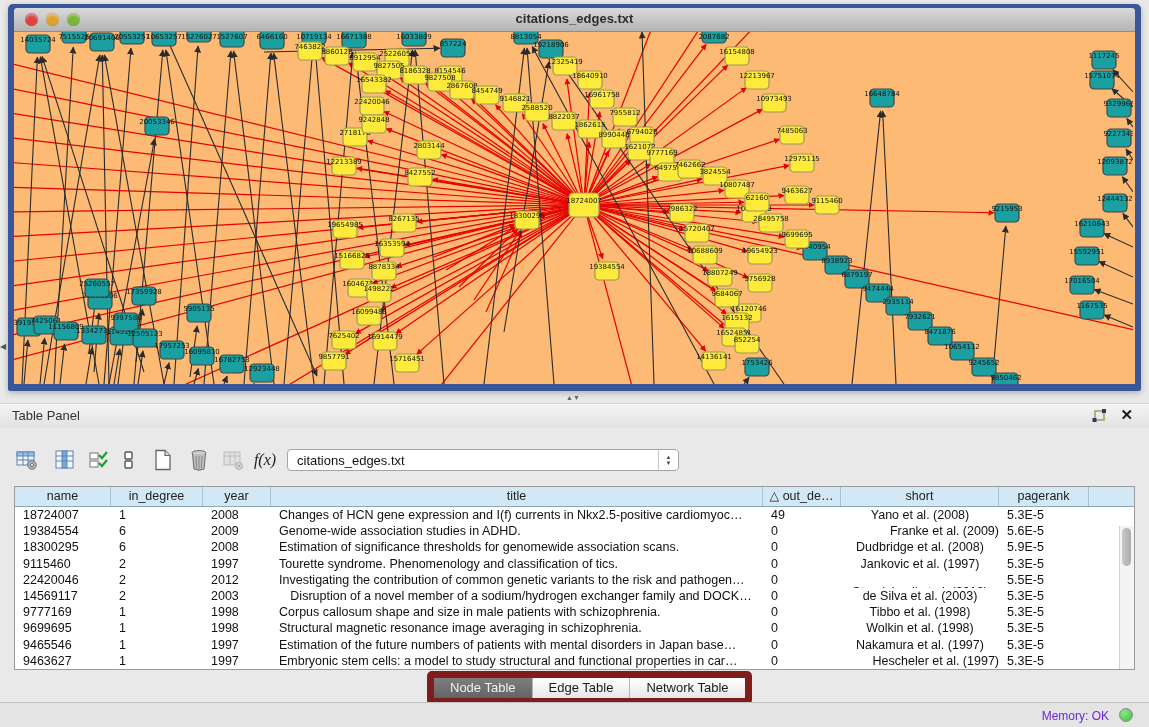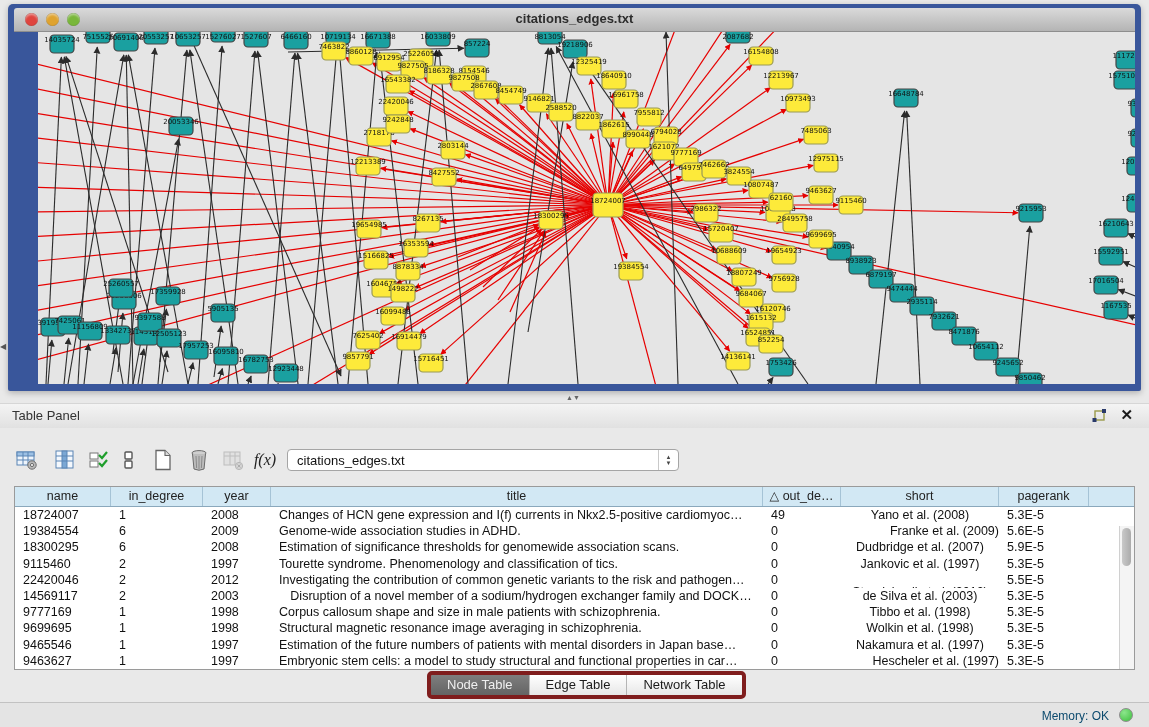--- a/index.html
+++ b/index.html
@@ -4,21 +4,21 @@
 <style>
   html,body{margin:0;padding:0;}
   body{width:1149px;height:727px;background:#e9e9e9;font-family:"Liberation Sans",sans-serif;position:relative;overflow:hidden;}
   .abs{position:absolute;}
   
   .net-window{left:8px;top:4px;width:1133px;height:387px;background:#39569b;border-radius:5px 5px 2px 2px;box-sizing:border-box;padding:4px 6px 7px 6px;box-shadow:0 2px 6px rgba(0,0,0,.25);}
   .titlebar{height:23px;background:linear-gradient(#dadada,#b4b4b4);border-bottom:1px solid #8e8e8e;border-radius:3px 3px 0 0;position:relative;}
   .title-text{position:absolute;left:0;right:0;top:3px;text-align:center;font-size:13px;font-weight:bold;color:#2d2d2d;}
   .tl{position:absolute;top:5px;width:13px;height:13px;border-radius:50%;box-shadow:inset 0 0 1px rgba(0,0,0,.45), inset 0 2px 2px rgba(255,255,255,.45);}
   .tl.r{left:11px;background:#df453f;} .tl.y{left:32px;background:#dfa32f;} .tl.g{left:53px;background:#79b73a;}
-  .canvas-wrap{background:#e5e5e5;height:352px;overflow:hidden;margin-left:24px;}
+  .canvas-wrap{background:#fdba74;height:352px;overflow:hidden;}
   svg text{font-family:"DejaVu Sans",sans-serif;}
   
   .split-handle{left:563px;top:394px;width:20px;height:8px;text-align:center;color:#666;font-size:7px;line-height:8px;cursor:row-resize;}
   .collapse-arrow{left:0px;top:342px;color:#555;font-size:8px;}
   
   .panel-header{left:0;top:403px;width:1149px;height:24px;background:linear-gradient(#f4f4f4,#e1e1e1);border-top:1px solid #d6d6d6;border-bottom:1px solid #cfcfcf;}
   .panel-title{position:absolute;left:12px;top:4px;font-size:13px;color:#333;}
   .float-btn{position:absolute;right:42px;top:4px;width:16px;height:16px;}
   .close-btn{position:absolute;right:16px;top:2px;font-size:15px;font-weight:bold;color:#1a1a1a;line-height:18px;}
   .panel-body{left:0;top:428px;width:1149px;height:274px;background:#e9e9e9;}
@@ -33,27 +33,27 @@
   .table-box{position:absolute;left:14px;top:58px;width:1121px;height:184px;background:#fff;border:1px solid #9a9a9a;box-sizing:border-box;display:flex;flex-direction:column;}
   .thead{display:flex;height:19px;background:#d2e8f4;border-bottom:1px solid #8aa8bc;flex:none;}
   .th{box-sizing:border-box;border-right:1px solid #a5c3d6;font-size:12.5px;color:#222;text-align:center;line-height:18px;overflow:hidden;white-space:nowrap;flex:none;}
   .th.fill{flex:1;border-right:none;}
   .tbody{flex:1;position:relative;overflow:hidden;}
   .tr{display:flex;height:16.2px;line-height:16.2px;font-size:12.5px;color:#111;}
   .td{box-sizing:border-box;padding-left:8px;overflow:hidden;white-space:nowrap;flex:none;}
   .vscroll{position:absolute;right:0;top:19px;bottom:0;width:14px;background:#f4f4f4;border-left:1px solid #d0d0d0;}
   .vthumb{position:absolute;left:2px;top:2px;width:9px;height:38px;background:linear-gradient(90deg,#c9c9c9,#ababab);border-radius:5px;}
   
-  .tabs{position:absolute;left:427px;top:243px;height:20px;display:flex;border:4px solid #7f1d1d;border-radius:5px;overflow:hidden;background:#b91c1c;}
+  .tabs{position:absolute;left:427px;top:243px;height:20px;display:flex;border:7px solid #7f1d1d;border-radius:5px;overflow:hidden;background:#b91c1c;}
   .tab{padding:0 16px;font-size:13px;line-height:20px;background:linear-gradient(#ffffff,#e7e7e7);color:#1a1a1a;border-right:1px solid #b5b5b5;}
   .tab:last-child{border-right:none;}
   .tab.active{background:linear-gradient(#7e7e7e,#646464);color:#f0f0f0;}
   
   .status-bar{left:0;top:702px;width:1149px;height:25px;background:#e4e4e4;border-top:1px solid #c2c2c2;}
-  .mem-label{position:absolute;right:40px;top:6px;font-size:12px;color:#0c4a6e;}
+  .mem-label{position:absolute;right:40px;top:6px;font-size:12px;color:#6d28d9;}
   .mem-led{position:absolute;right:16px;top:5px;width:14px;height:14px;border-radius:50%;background:radial-gradient(circle at 35% 30%,#8ce68c,#3dbf3d);border:1px solid #8c8c8c;box-sizing:border-box;}
 </style>
 </head>
 <body>
 
 <div class="abs net-window">
   <div class="titlebar">
     <span class="tl r"></span>
     <span class="tl y"></span>
     <span class="tl g"></span>
@@ -608,21 +608,21 @@
             <div class="td" style="width: 78px;">0</div>
             <div class="td" style="width: 158px; text-align: right; padding-left: 0px;">Franke et al. (2009)</div>
             <div class="td" style="width: 90px;">5.6E-5</div>
           </div>
           <div class="tr">
             <div class="td" style="width: 96px;">18300295</div>
             <div class="td" style="width: 92px;">6</div>
             <div class="td" style="width: 68px;">2008</div>
             <div class="td" style="width: 492px;">Estimation of significance thresholds for genomewide association scans.</div>
             <div class="td" style="width: 78px;">0</div>
-            <div class="td" style="width: 158px; text-align: center; padding-left: 0px;">Dudbridge et al. (2007)</div>
+            <div class="td" style="width: 158px; text-align: center; padding-left: 0px;">Dudbridge et al. (2008)</div>
             <div class="td" style="width: 90px;">5.9E-5</div>
           </div>
           <div class="tr">
             <div class="td" style="width: 96px;">9115460</div>
             <div class="td" style="width: 92px;">2</div>
             <div class="td" style="width: 68px;">1997</div>
             <div class="td" style="width: 492px;">Tourette syndrome. Phenomenology and classification of tics.</div>
             <div class="td" style="width: 78px;">0</div>
             <div class="td" style="width: 158px; text-align: center; padding-left: 0px;">Jankovic et al. (1997)</div>
             <div class="td" style="width: 90px;">5.3E-5</div>

